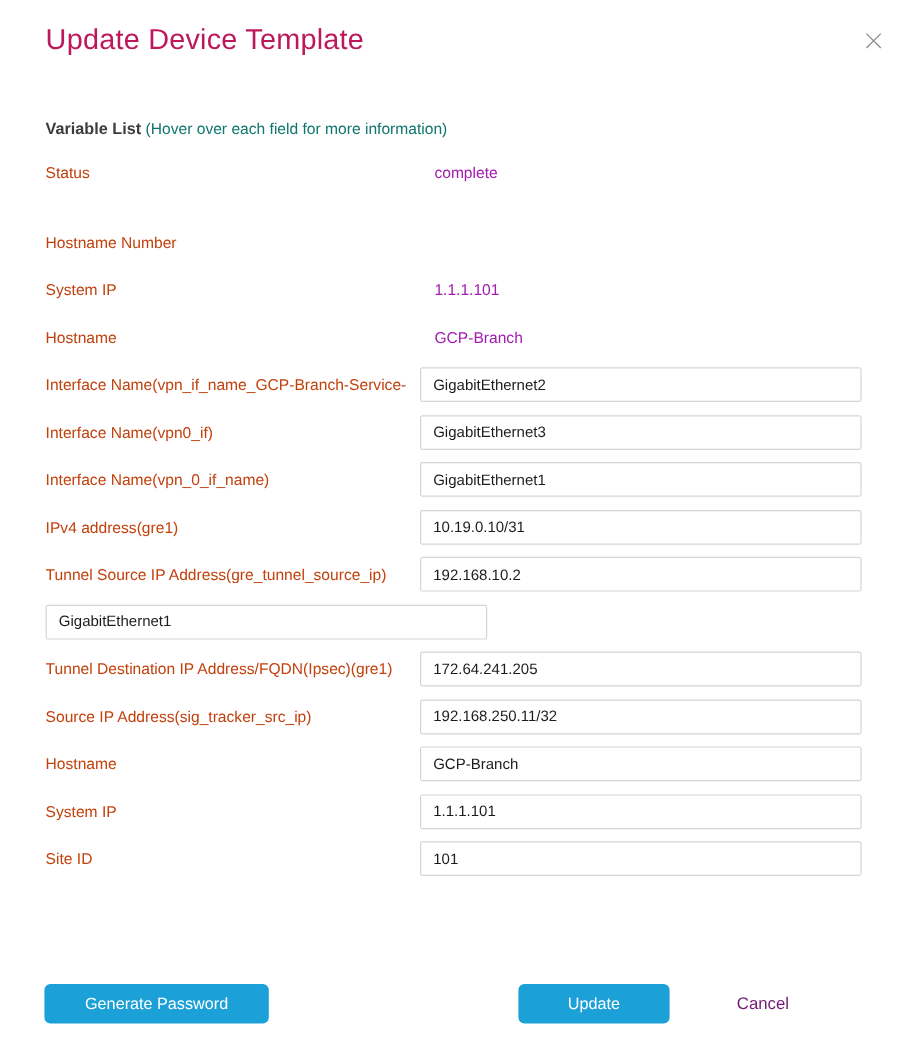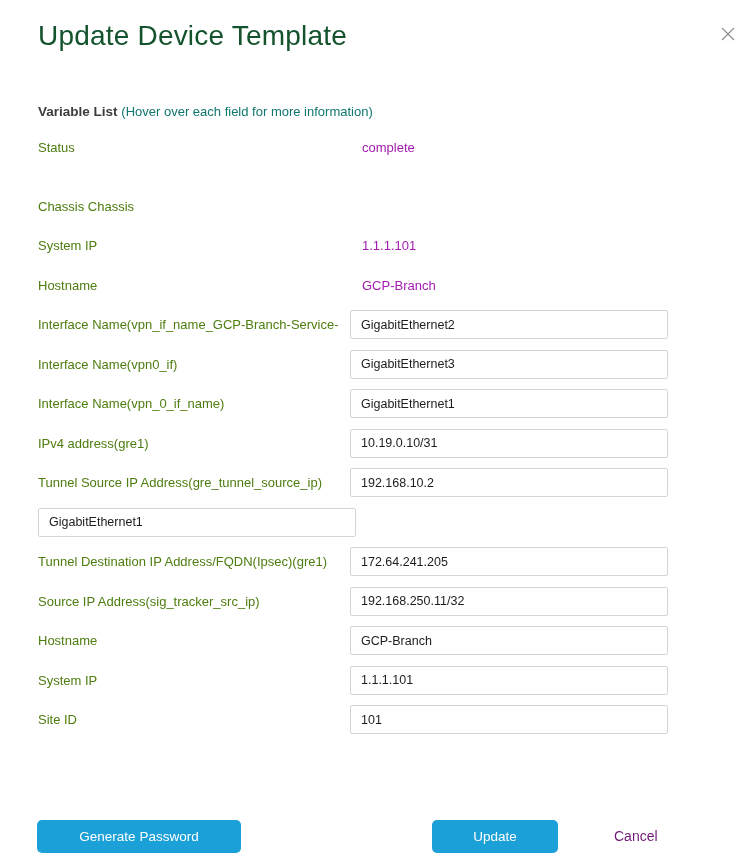--- a/index.html
+++ b/index.html
@@ -19,24 +19,24 @@
     top: 6px;
     right: 16px;
     width: 16px;
     height: 16px;
     cursor: pointer;
   }
   .close-btn svg { display: block; }
 
   .modal-title {
     margin: 20px 0 0 0;
-    font-size: 28px;
+    font-size: 24px;
     font-weight: 400;
     letter-spacing: 0.2px;
-    color: #14532d;
+    color: #be185d;
   }
 
   .section-head {
     margin-top: 52px;
     font-size: 13.5px;
     line-height: 16px;
     color: #3c3c3c;
   }
   .section-head .head-bold { font-weight: 700; color: #3c3c3c; }
   .section-head .head-hint { font-weight: 400; font-size: 13px; color: #0f766e; }
@@ -45,33 +45,33 @@
   .row {
     display: flex;
     align-items: center;
     height: 39.5px;
   }
   .row.status-row { margin-bottom: 19px; }
   .field-label {
     flex: none;
     width: 312px;
     font-size: 13px;
-    color: #4d7c0f;
+    color: #c2410c;
     white-space: nowrap;
     overflow: hidden;
   }
   .field-value {
     font-size: 13px;
     color: #a21caf;
     padding-left: 12px;
     white-space: nowrap;
   }
   .field-input {
     flex: none;
-    width: 318px;
+    width: 368px;
     height: 29px;
     border: 1px solid #d5d5d5;
     border-radius: 2px;
     background: #ffffff;
     padding: 0 10px;
     font-family: "Liberation Sans", sans-serif;
     font-size: 12.5px;
     color: #1c1c1c;
     outline: none;
   }
@@ -88,21 +88,21 @@
     height: 33px;
     border: none;
     border-radius: 5px;
     background: #1ba0d7;
     color: #ffffff;
     font-family: "Liberation Sans", sans-serif;
     font-size: 13.5px;
     cursor: pointer;
     padding: 0;
   }
-  .btn-generate { left: 37px; width: 204px; }
+  .btn-generate { left: 37px; width: 187px; }
   .btn-update  { left: 432px; width: 126px; }
   .cancel-link {
     position: absolute;
     left: 614px;
     top: 8px;
     font-size: 14px;
     color: #701a75;
     cursor: pointer;
     background: none;
     border: none;
@@ -129,21 +129,21 @@
     <span class="head-hint">(Hover over each field for more information)</span>
   </div>
 
   <div class="rows">
       <div class="row status-row">
     <div class="field-label">Status</div>
     <div class="field-value">complete</div>
 
   </div>
       <div class="row">
-    <div class="field-label">Chassis Chassis</div>
+    <div class="field-label">Hostname Number</div>
     <div class="field-value"></div>
 
   </div>
       <div class="row">
     <div class="field-label">System IP</div>
     <div class="field-value">1.1.1.101</div>
 
   </div>
       <div class="row">
     <div class="field-label">Hostname</div>

